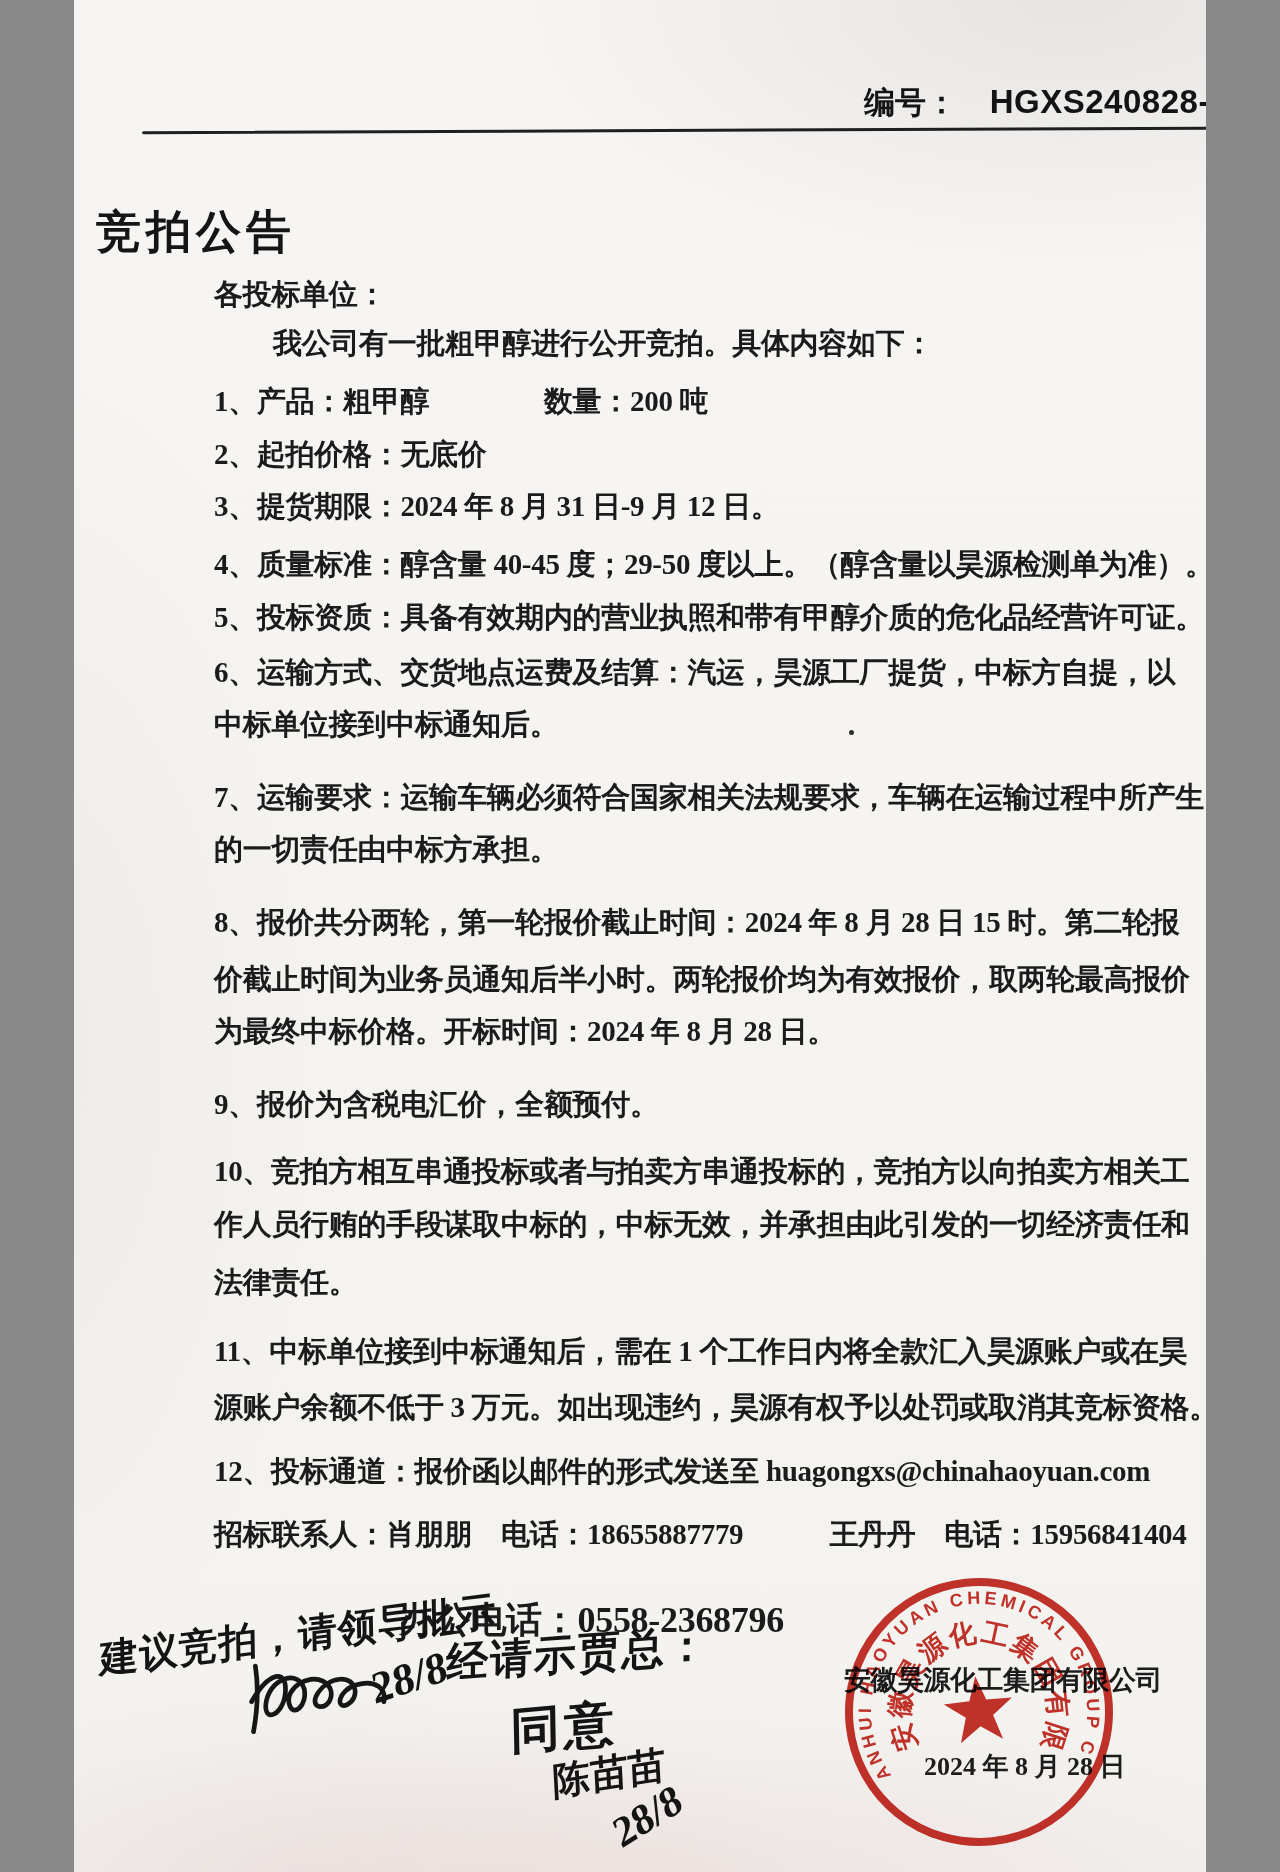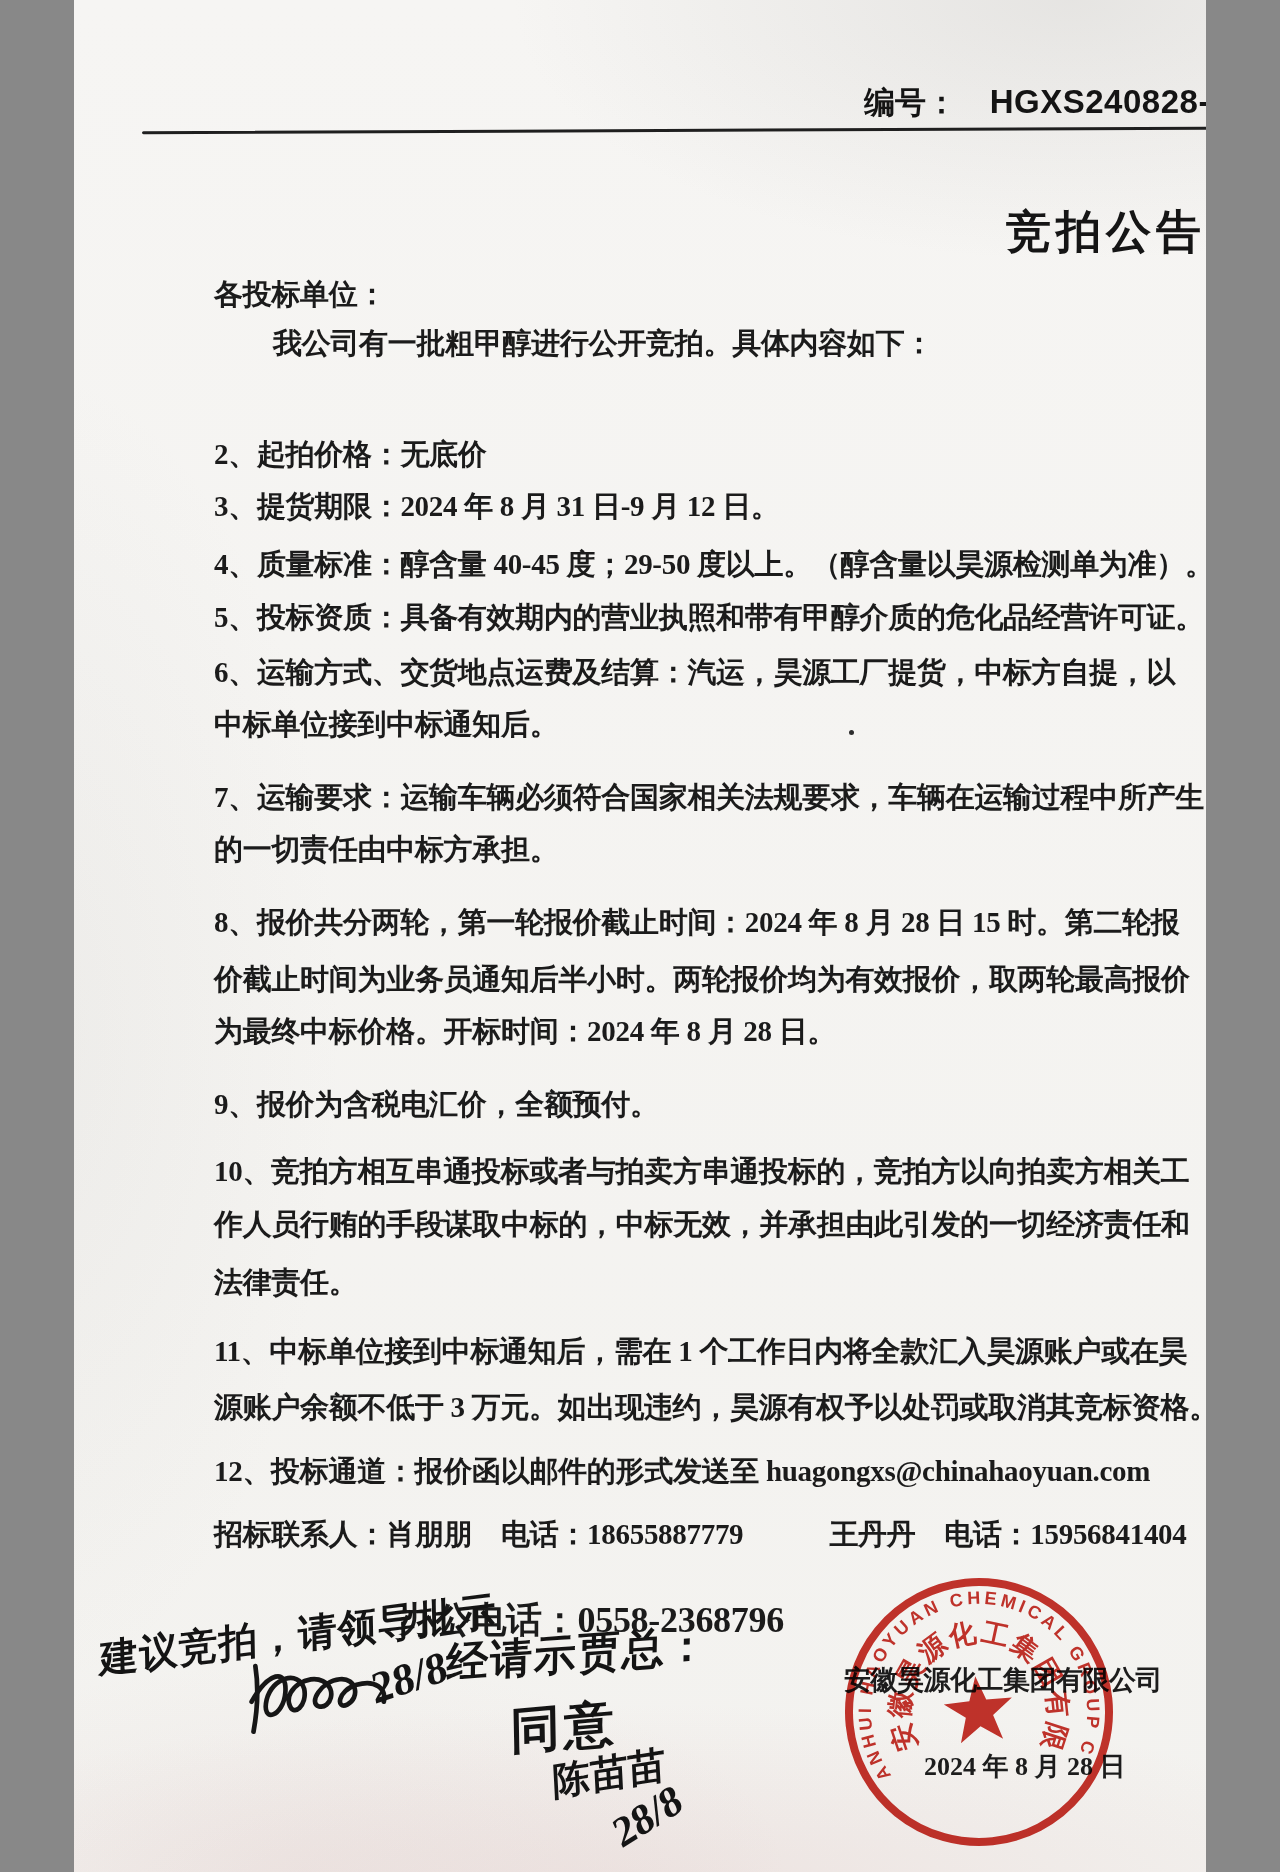--- a/index.html
+++ b/index.html
@@ -29,21 +29,21 @@
     font-family:"Liberation Sans","DejaVu Sans",sans-serif;
     font-weight:bold;font-size:31px;color:#141414;
   }
   .ref .num{font-size:33px;letter-spacing:.5px;}
   .rule{
     position:absolute;top:129px;left:68px;width:1068px;height:3px;
     background:#1f1f1f;transform:rotate(-0.25deg);border-radius:2px;
   }
   .title{
     position:absolute;top:202px;left:0;right:0;margin:0;
-    text-align:right;text-indent:22px;
+    text-align:left;text-indent:22px;
     font-size:45px;font-weight:bold;letter-spacing:5px;color:#151515;
   }
   .phone-office{left:325px;font-size:36px;}
   .company-print{
     position:absolute;top:1662px;left:770px;white-space:nowrap;
     font-weight:bold;font-size:27px;color:#1c1c1c;letter-spacing:-0.5px;
   }
   .date-print{
     position:absolute;top:1737px;left:850px;white-space:nowrap;
     font-weight:bold;font-size:26px;color:#1c1c1c;margin-top:12px;
@@ -75,20 +75,21 @@
     <span>编号：</span>
     <span> </span>
     <span class="num">HGXS240828-2</span>
   </div>
   <div class="rule"></div>
 
   <h1 class="title">竞拍公告</h1>
 
   <div class="bl" style="top:278px">各投标单位：</div>
   <div class="bl" style="top:327px;left:199px">我公司有一批粗甲醇进行公开竞拍。具体内容如下：</div>
+  <div class="bl" style="top:385px">1、产品：粗甲醇　　　　数量：200 吨</div>
   <div class="bl" style="top:438px">2、起拍价格：无底价</div>
   <div class="bl" style="top:490px">3、提货期限：2024 年 8 月 31 日-9 月 12 日。</div>
   <div class="bl" style="top:548px">4、质量标准：醇含量 40-45 度；29-50 度以上。（醇含量以昊源检测单为准）。</div>
   <div class="bl" style="top:601px">5、投标资质：具备有效期内的营业执照和带有甲醇介质的危化品经营许可证。</div>
   <div class="bl" style="top:656px">6、运输方式、交货地点运费及结算：汽运，昊源工厂提货，中标方自提，以</div>
   <div class="bl" style="top:708px">中标单位接到中标通知后。</div>
   <div class="bl" style="top:781px">7、运输要求：运输车辆必须符合国家相关法规要求，车辆在运输过程中所产生</div>
   <div class="bl" style="top:833px">的一切责任由中标方承担。</div>
   <div class="bl" style="top:906px">8、报价共分两轮，第一轮报价截止时间：2024 年 8 月 28 日 15 时。第二轮报</div>
   <div class="bl" style="top:963px">价截止时间为业务员通知后半小时。两轮报价均为有效报价，取两轮最高报价</div>

